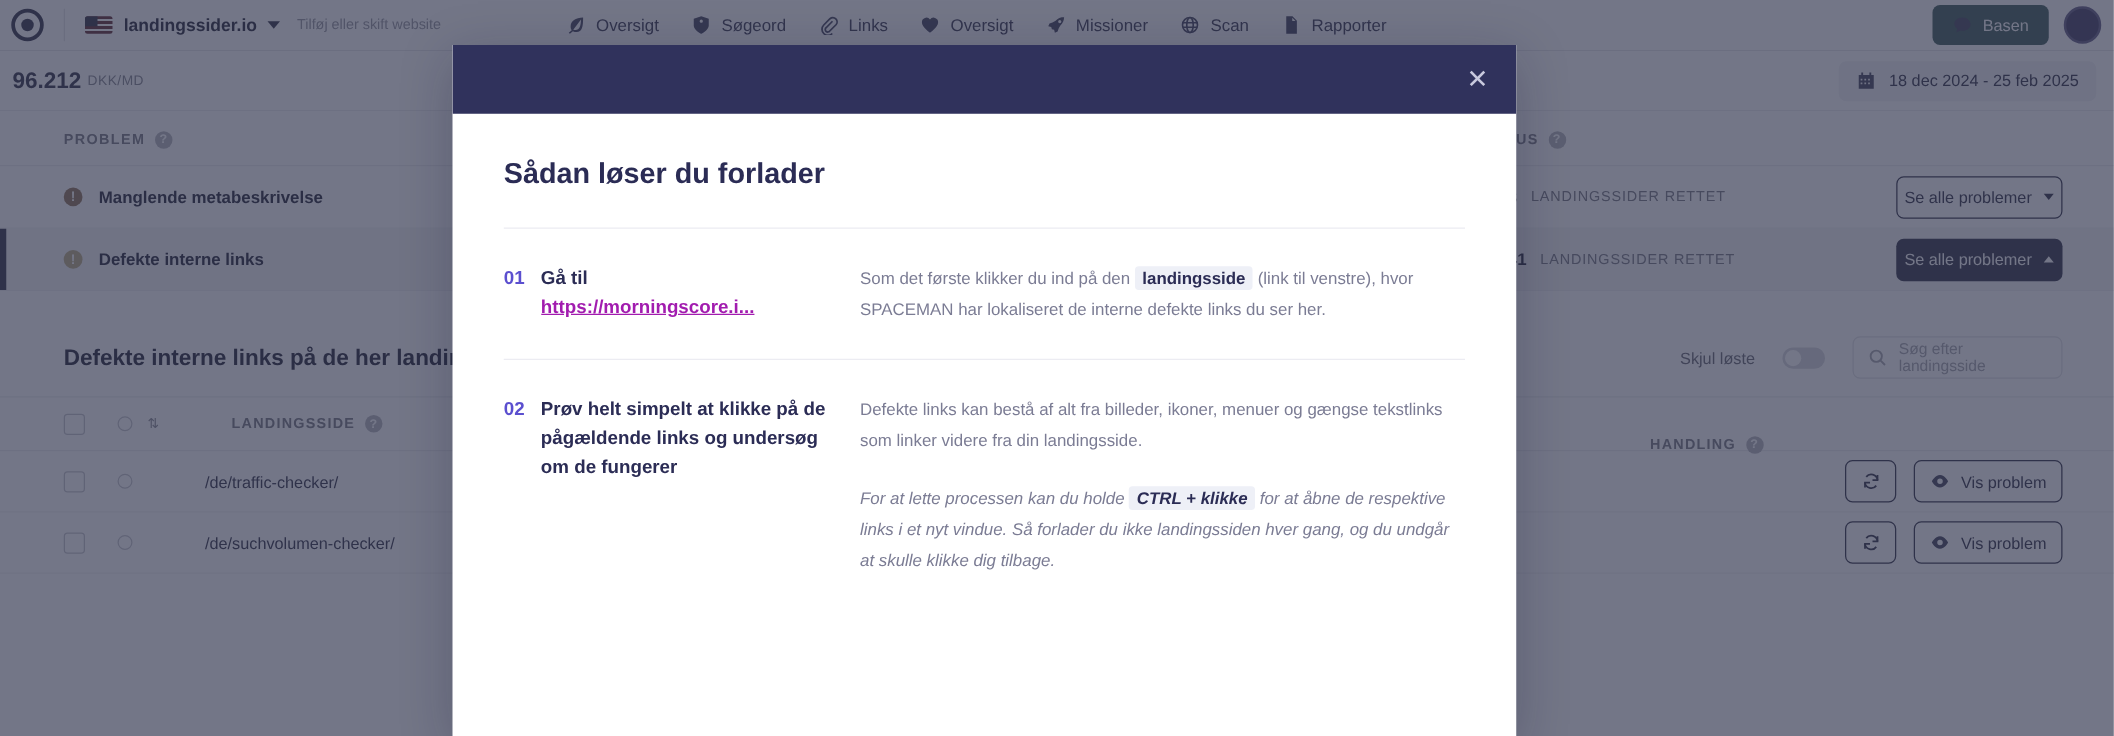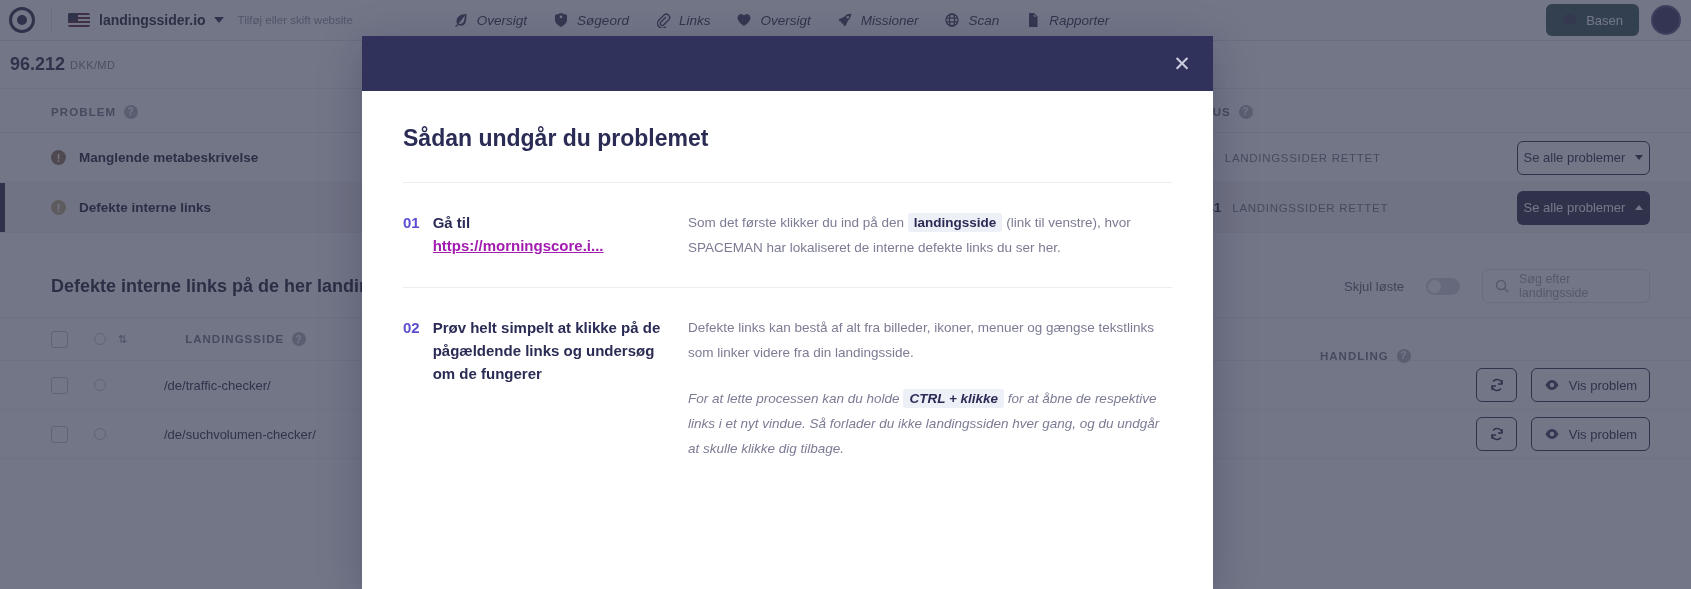--- a/index.html
+++ b/index.html
@@ -43,21 +43,21 @@
   .flag:after {
     content: ""; position: absolute; left: 0; top: 0; width: 10px; height: 8px; background: #3c3b6e;
   }
   .site-name { font-size: 14px; font-weight: bold; color: #2f3060; margin-left: 9px; }
   .caret-down {
     width: 0; height: 0; margin-left: 8px;
     border-left: 5px solid transparent; border-right: 5px solid transparent;
     border-top: 6px solid #3b3a72;
   }
   .add-site { margin-left: 14px; font-size: 11.5px; color: #9b9cb4; }
-  .nav { display: flex; align-items: flex-end; gap: 26px; margin-left: 100px; font-style: italic; }
+  .nav { display: flex; align-items: flex-end; gap: 26px; margin-left: 100px; }
   .nav-item { display: flex; align-items: center; gap: 8px; font-size: 13.5px; color: #43417e; }
   .nav-ico { width: 16px; height: 16px; flex: none; color: #4b4a8c; }
   .nav-ico svg { display: block; width: 16px; height: 16px; }
   .topbar-right { margin-left: auto; display: flex; align-items: center; gap: 12px; padding-right: 10px; }
   .basen-btn {
     background: #1f6f68; color: #ffffff; font-size: 13px;
     border-radius: 6px; padding: 8px 16px; display: flex; align-items: center; gap: 8px;
   }
   .avatar {
     width: 30px; height: 30px; border-radius: 50%;
@@ -277,20 +277,28 @@
           </span>
         <span>Basen</span>
       </div>
       <div class="avatar"></div>
     </div>
   </div>
 
   <div class="scorebar">
     <span class="score-val">96.212</span>
     <span class="score-unit">DKK/MD</span>
+    <div class="daterange">
+      <span class="nav-ico">
+          <svg viewBox="0 0 16 16" fill="currentColor">
+            <path d="M2 3h12v11H2V3zm1.5 3v1.4h1.4V6H3.5zm3 0v1.4h1.4V6H6.5zm3 0v1.4h1.4V6H9.5zm-6 3v1.4h1.4V9H3.5zm3 0v1.4h1.4V9H6.5zm3 0v1.4h1.4V9H9.5zM4 1h1.5v2H4V1zm6.5 0H12v2h-1.5V1z"></path>
+          </svg>
+        </span>
+        <span>18 dec 2024 - 25 feb 2025</span>
+    </div>
   </div>
 
   <div class="panel">
     <div class="panel-head">
       <div class="col-problem">
         <span class="hdr-label">
           <span>PROBLEM</span>
           <span class="qmark">?</span>
         </span>
       </div>
@@ -415,21 +423,21 @@
   </div>
 </div>
 
 <div id="dim-overlay"></div>
 
 <div id="modal">
   <div class="modal-band">
     <div class="modal-close">✕</div>
   </div>
   <div class="modal-body">
-    <div class="modal-title">Sådan undgår du problemet</div>
+    <div class="modal-title">Sådan løser du forlader</div>
     <div class="hr"></div>
 
     <div class="step">
       <div class="step-left">
         <span class="step-num">01</span>
         <div>
           <span class="step-head">Gå til</span>
           <span class="step-link">https://morningscore.i...</span>
         </div>
       </div>

